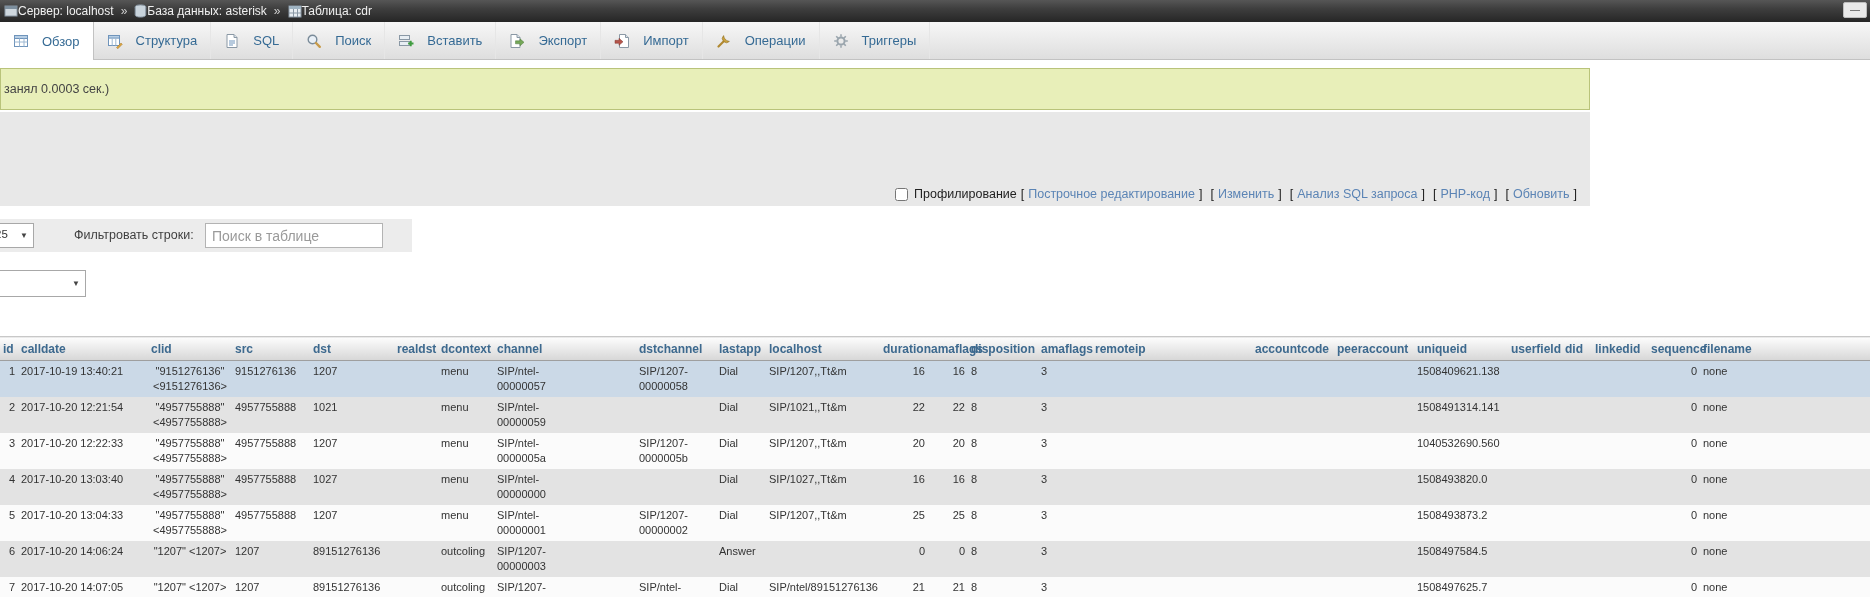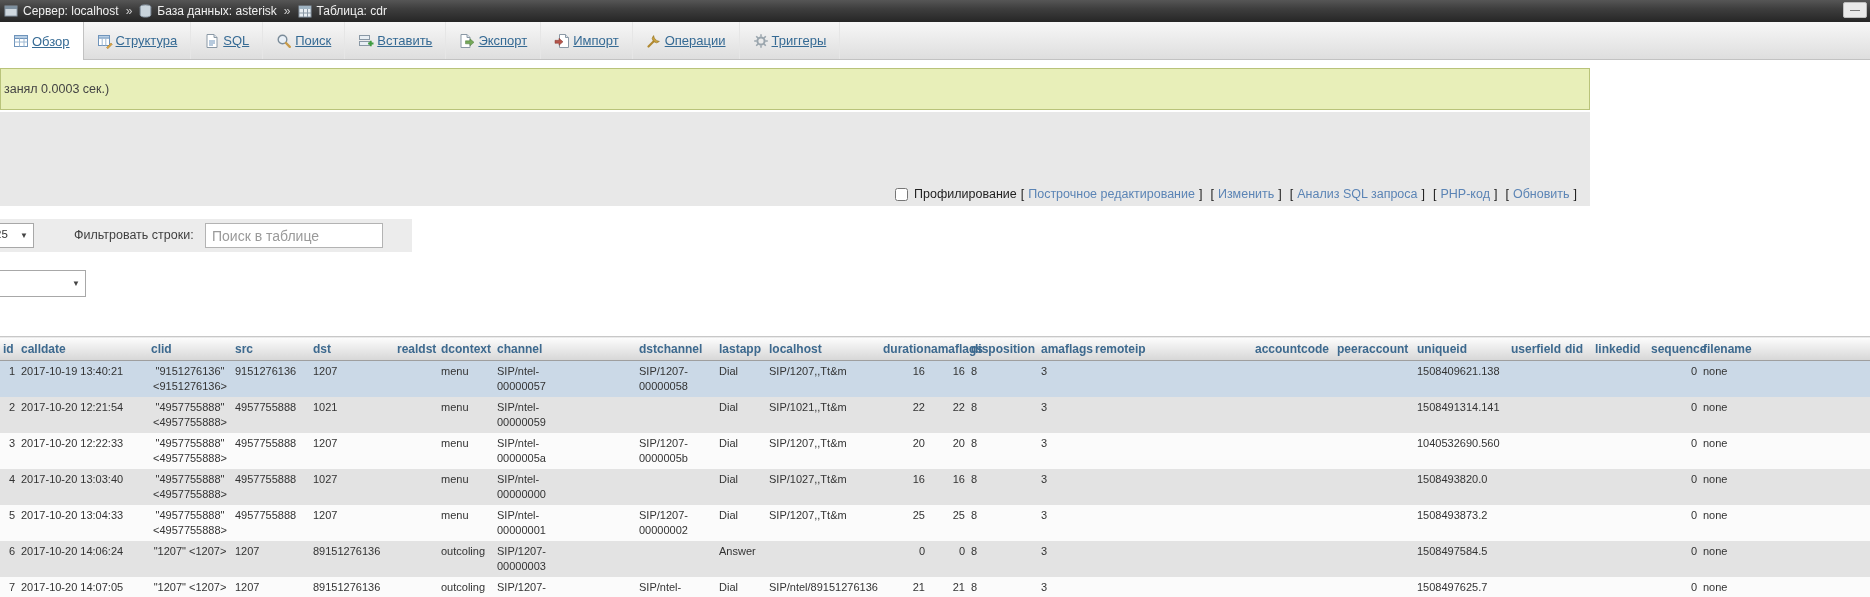--- a/index.html
+++ b/index.html
@@ -8,33 +8,33 @@
   }
   *{box-sizing:border-box;margin:0;padding:0;}
   html,body{width:1870px;height:597px;overflow:hidden;background:#fff;
     font-family:"Liberation Sans","DejaVu Sans",sans-serif;}
   #stage{position:relative;width:1870px;height:597px;}
 
   
   .breadcrumb{position:absolute;left:0;top:0;width:1870px;height:22px;
     background:linear-gradient(#565656,var(--bc-bg) 40%,#262626);
     color:#f0f0f0;font-size:12px;display:flex;align-items:center;padding-left:4px;}
-  .bc-item{display:inline-flex;align-items:center;gap:5px;cursor:pointer;}
+  .bc-item{display:inline-flex;align-items:center;cursor:pointer;}
   .bc-sep{color:#cfcfcf;margin:0 7px;}
   .bc-item .icn{display:inline-flex;align-items:center;}
   .win-min{position:absolute;top:2px;right:3px;width:24px;height:16px;background:#e9e9e9;
     border:1px solid #bdbdbd;border-radius:2px;color:#555;font-size:10px;line-height:13px;
     text-align:center;cursor:pointer;}
 
   
   .tabbar{position:absolute;left:0;top:22px;width:1870px;height:38px;
     background:linear-gradient(#f7f7f7,#dedede);border-bottom:1px solid #c2c2c2;
     display:flex;align-items:stretch;}
-  .tab{display:inline-flex;align-items:center;gap:3px;padding:8px 13px;
-    color:var(--tab-text);font-size:13px;cursor:pointer;border-right:1px solid #e6e6e6;text-decoration:underline;}
+  .tab{display:inline-flex;align-items:center;gap:13px;padding:8px 13px;
+    color:var(--tab-text);font-size:13px;cursor:pointer;border-right:1px solid #e6e6e6;}
   .tab.active{background:#fff;border-right:1px solid #c2c2c2;margin-bottom:-1px;}
   .tab .icn{display:inline-flex;width:16px;height:16px;}
 
   
   .message{position:absolute;left:0;top:68px;width:1590px;height:42px;background:var(--msg-bg);
     border:1px solid #b9c37a;color:#444;font-size:12.5px;display:flex;align-items:center;
     padding-left:3px;}
 
   
   .query-panel{position:absolute;left:0;top:112px;width:1590px;height:94px;background:#e8e8e8;}

